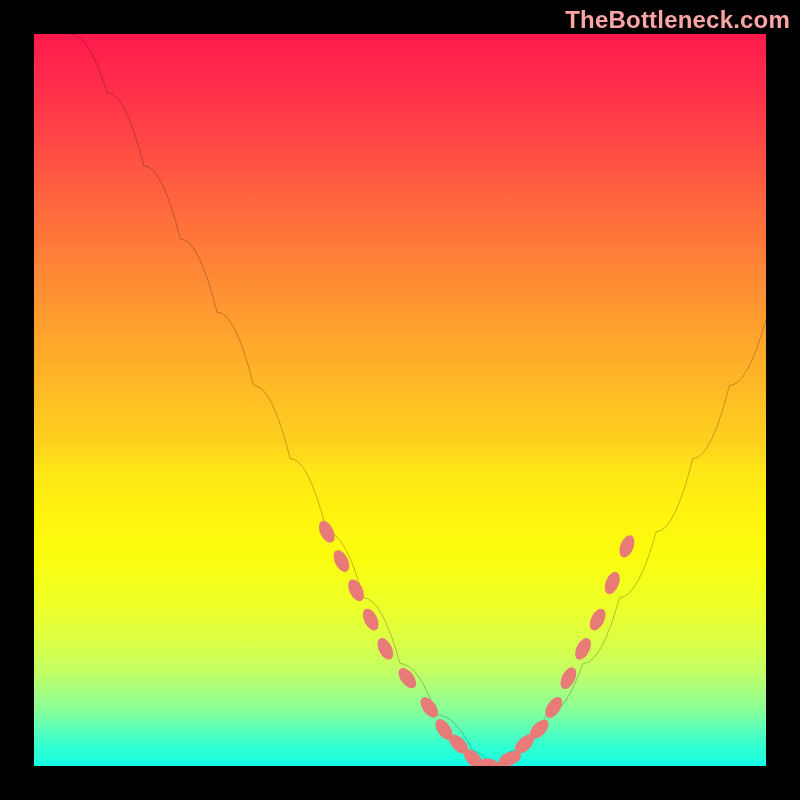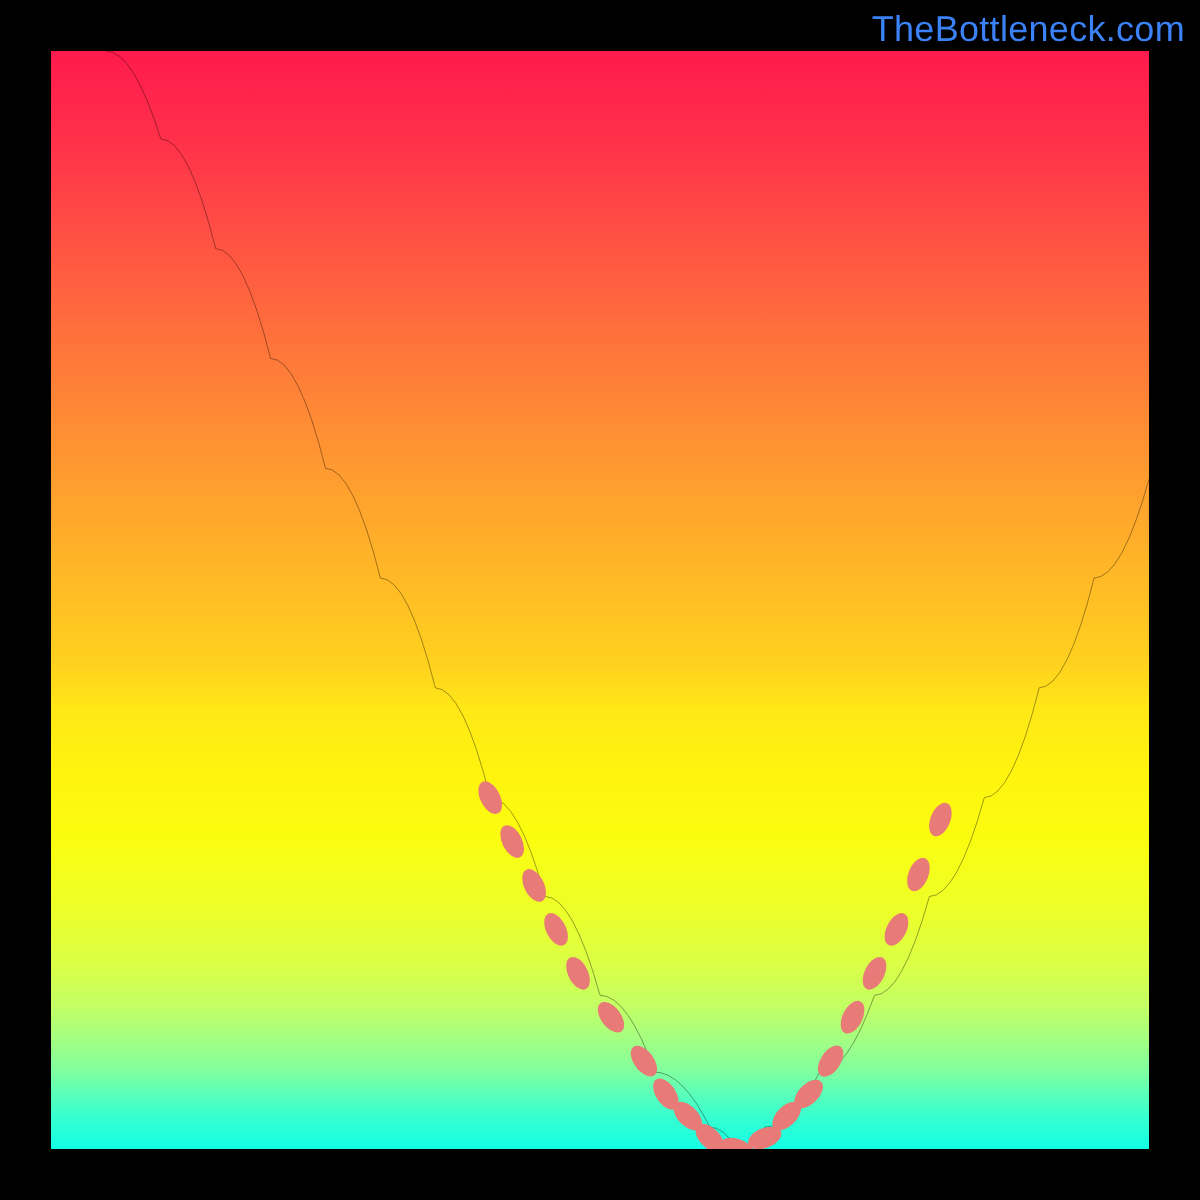--- a/index.html
+++ b/index.html
@@ -56,23 +56,23 @@
   svg.curve {
     position: absolute;
     top: 0; left: 0;
     width: 732px;
     height: 732px;
   }
   .watermark {
     position: absolute;
     top: 6px;
     right: 10px;
-    color: #3b82f6;
+    color: #fca5a5;
     font-size: 24px;
-    font-weight: 400;
+    font-weight: 700;
     letter-spacing: 0.2px;
   }
 </style>
 </head>
 <body>
 
 <div class="frame">
   <div class="plot-area">
     <div class="gradient"></div>
     <svg class="curve" viewBox="0 0 100 100" preserveAspectRatio="none">

